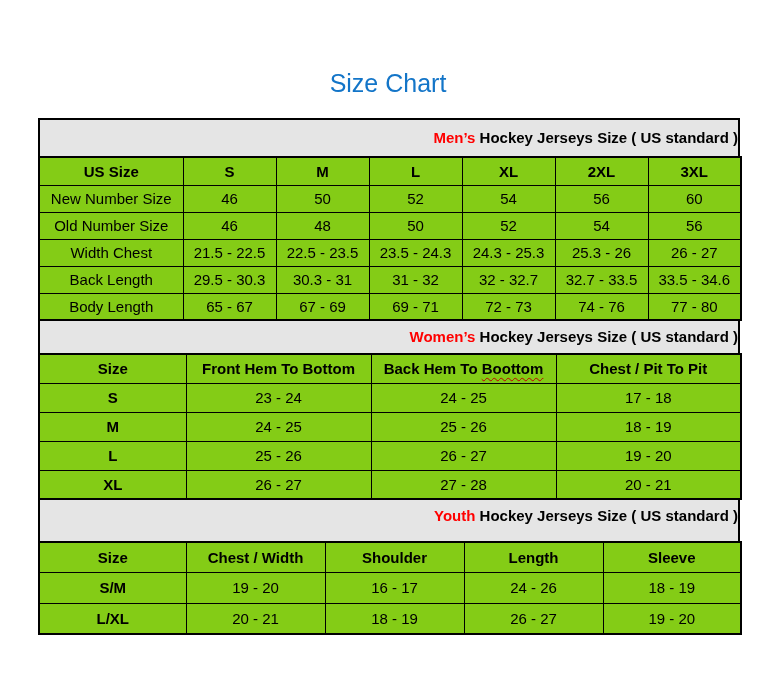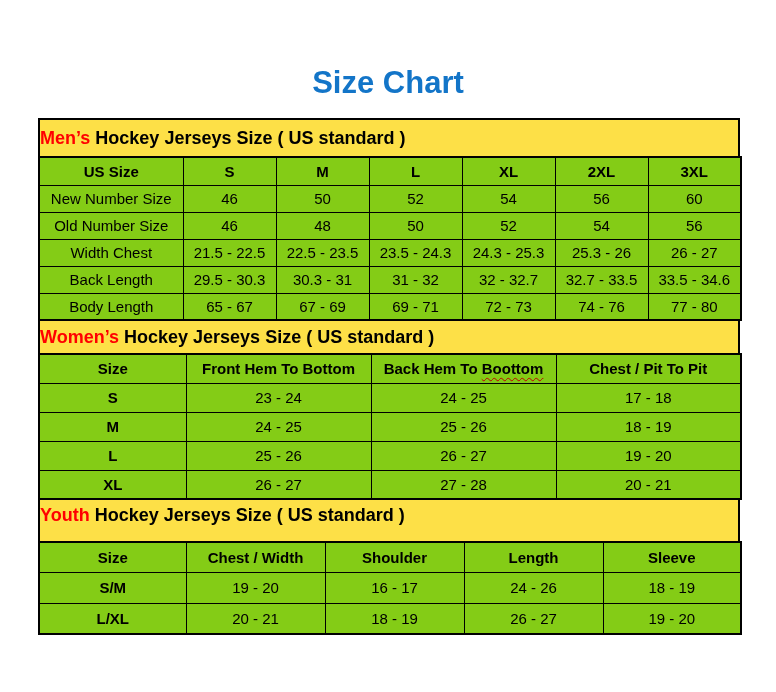--- a/index.html
+++ b/index.html
@@ -2,26 +2,26 @@
 <html><head>
 <meta charset="utf-8">
 <style>
   html,body{margin:0;padding:0;}
   body{
     width:776px;height:692px;background:#ffffff;overflow:hidden;
     font-family:"Liberation Sans", sans-serif;color:#000;
   }
   .title{
     margin:0;padding:64px 0 0 0;text-align:center;
-    font-size:31px;line-height:38px;font-weight:700;color:#1375C8;
+    font-size:25px;line-height:38px;font-weight:400;color:#1375C8;
   }
   .tables{width:702px;margin:16px 0 0 38px;}
   .band{
-    box-sizing:border-box;background:#fde047;border:2px solid #000;
-    text-align:left;font-weight:700;font-size:18px;
+    box-sizing:border-box;background:#e5e5e5;border:2px solid #000;
+    text-align:right;font-weight:700;font-size:15px;
   }
   .band-men{height:40px;line-height:36px;}
   .band-women{height:36px;line-height:32px;margin-top:-2px;}
   .band-youth{height:45px;line-height:31px;margin-top:-2px;}
   .hl{color:#FF0000;}
   table{
     border-collapse:collapse;table-layout:fixed;width:702px;
     margin-top:-2px;border:2px solid #000;background:#84cc16;
   }
   th,td{

